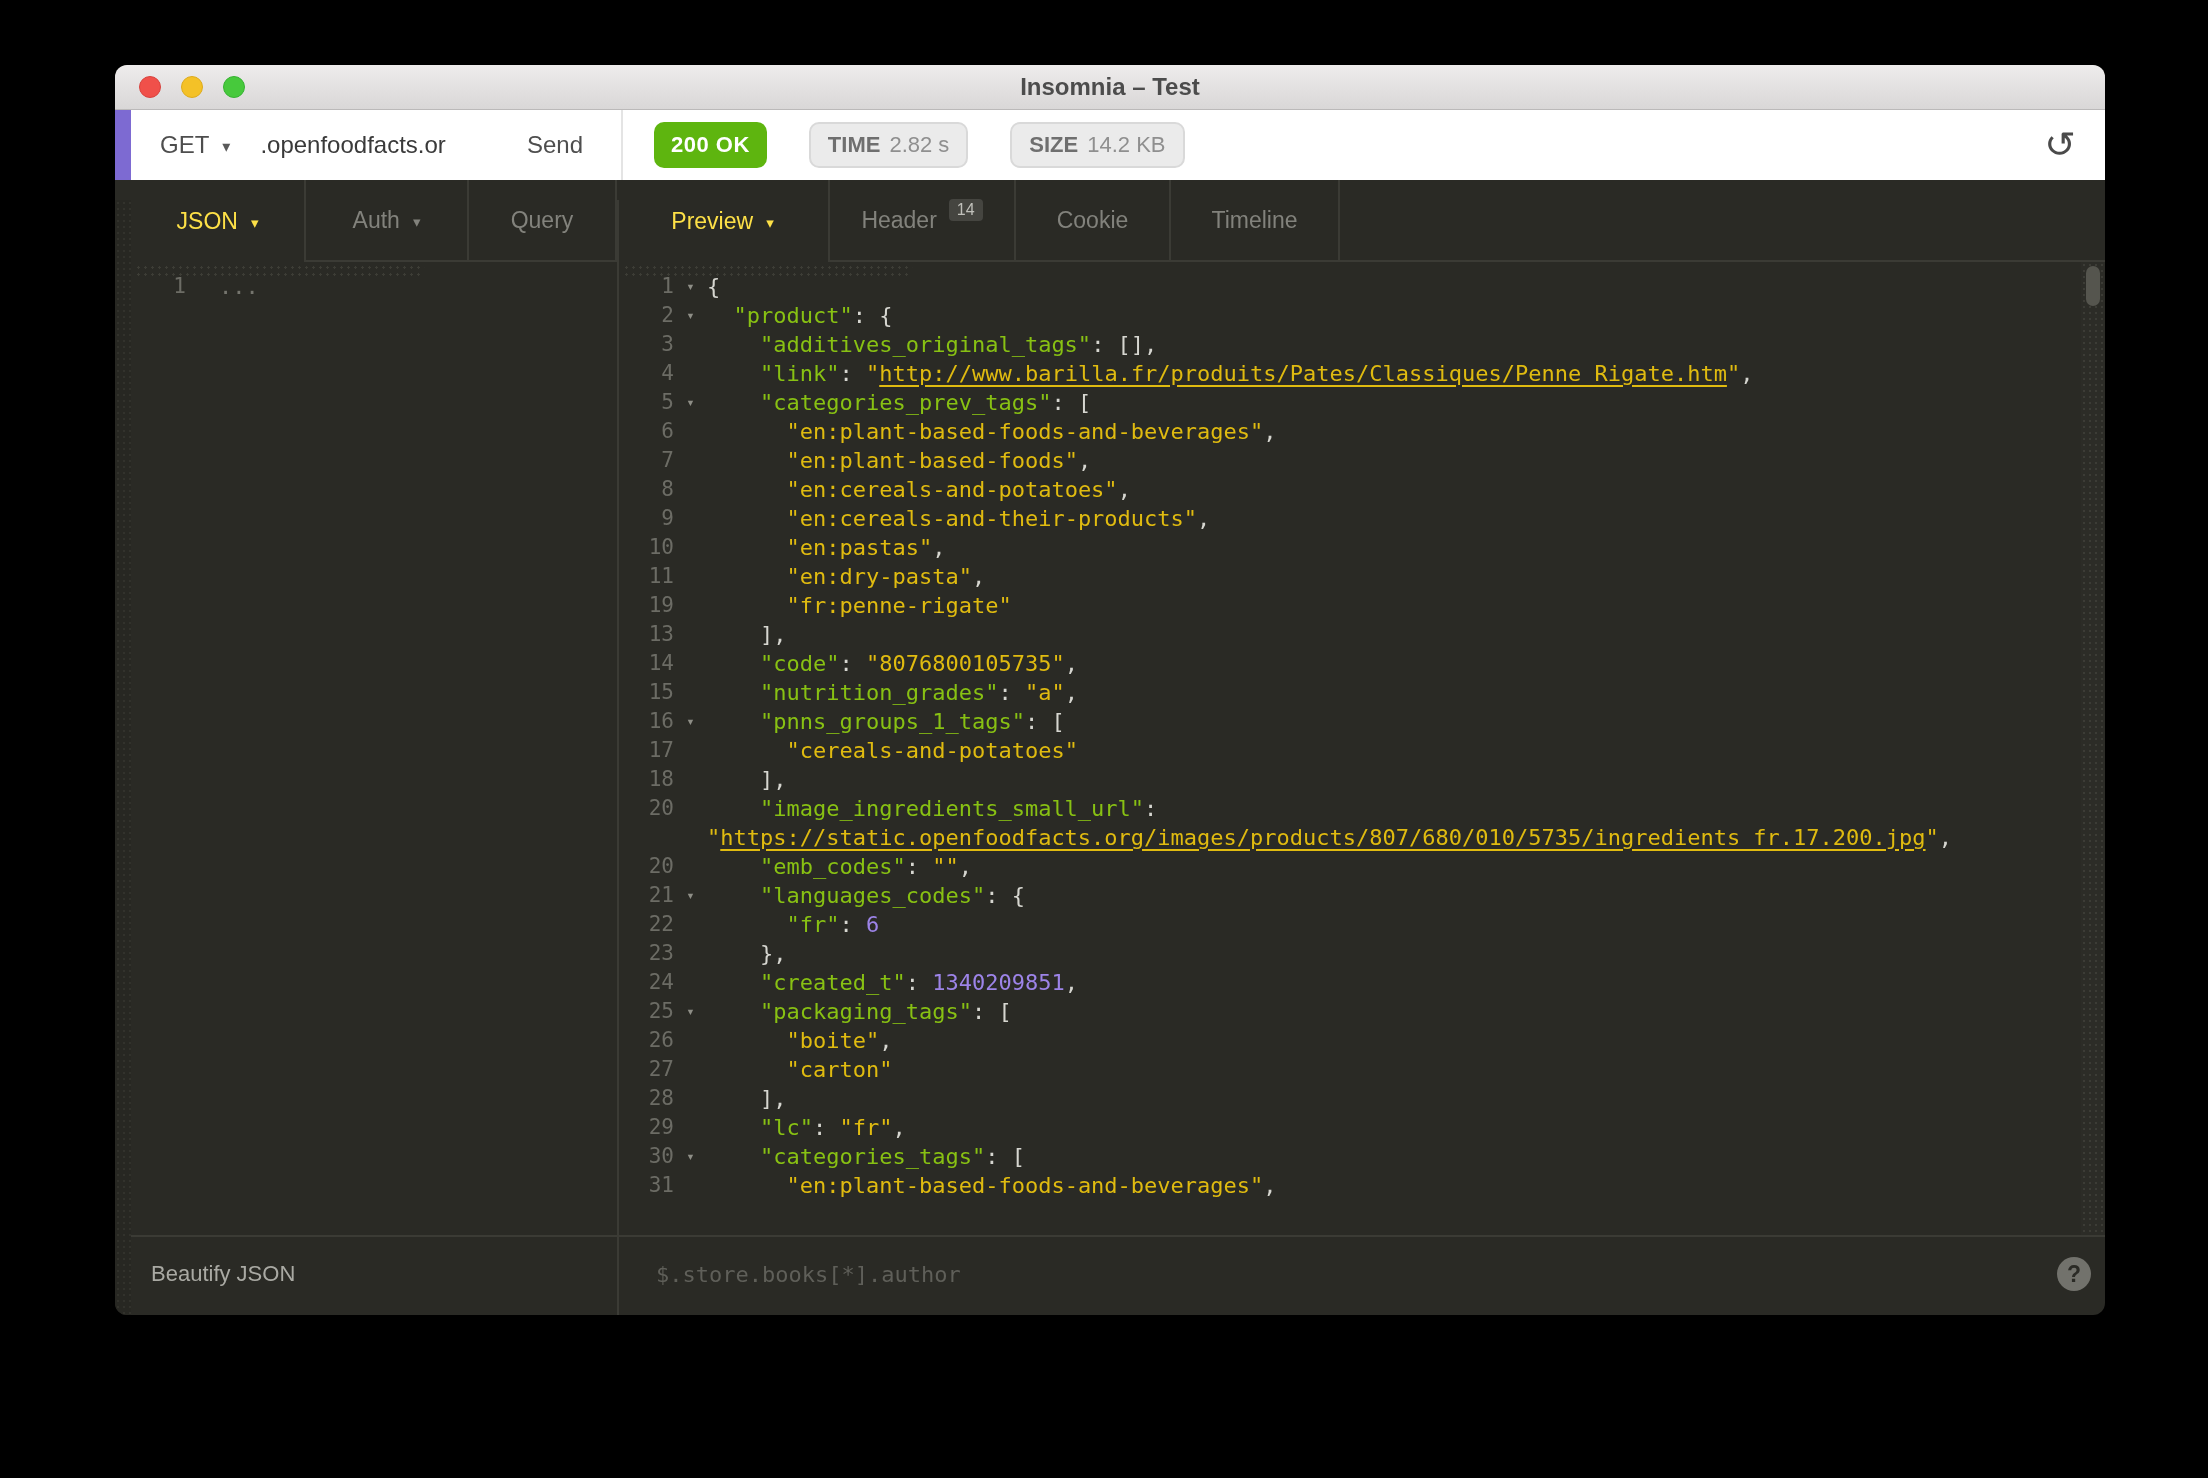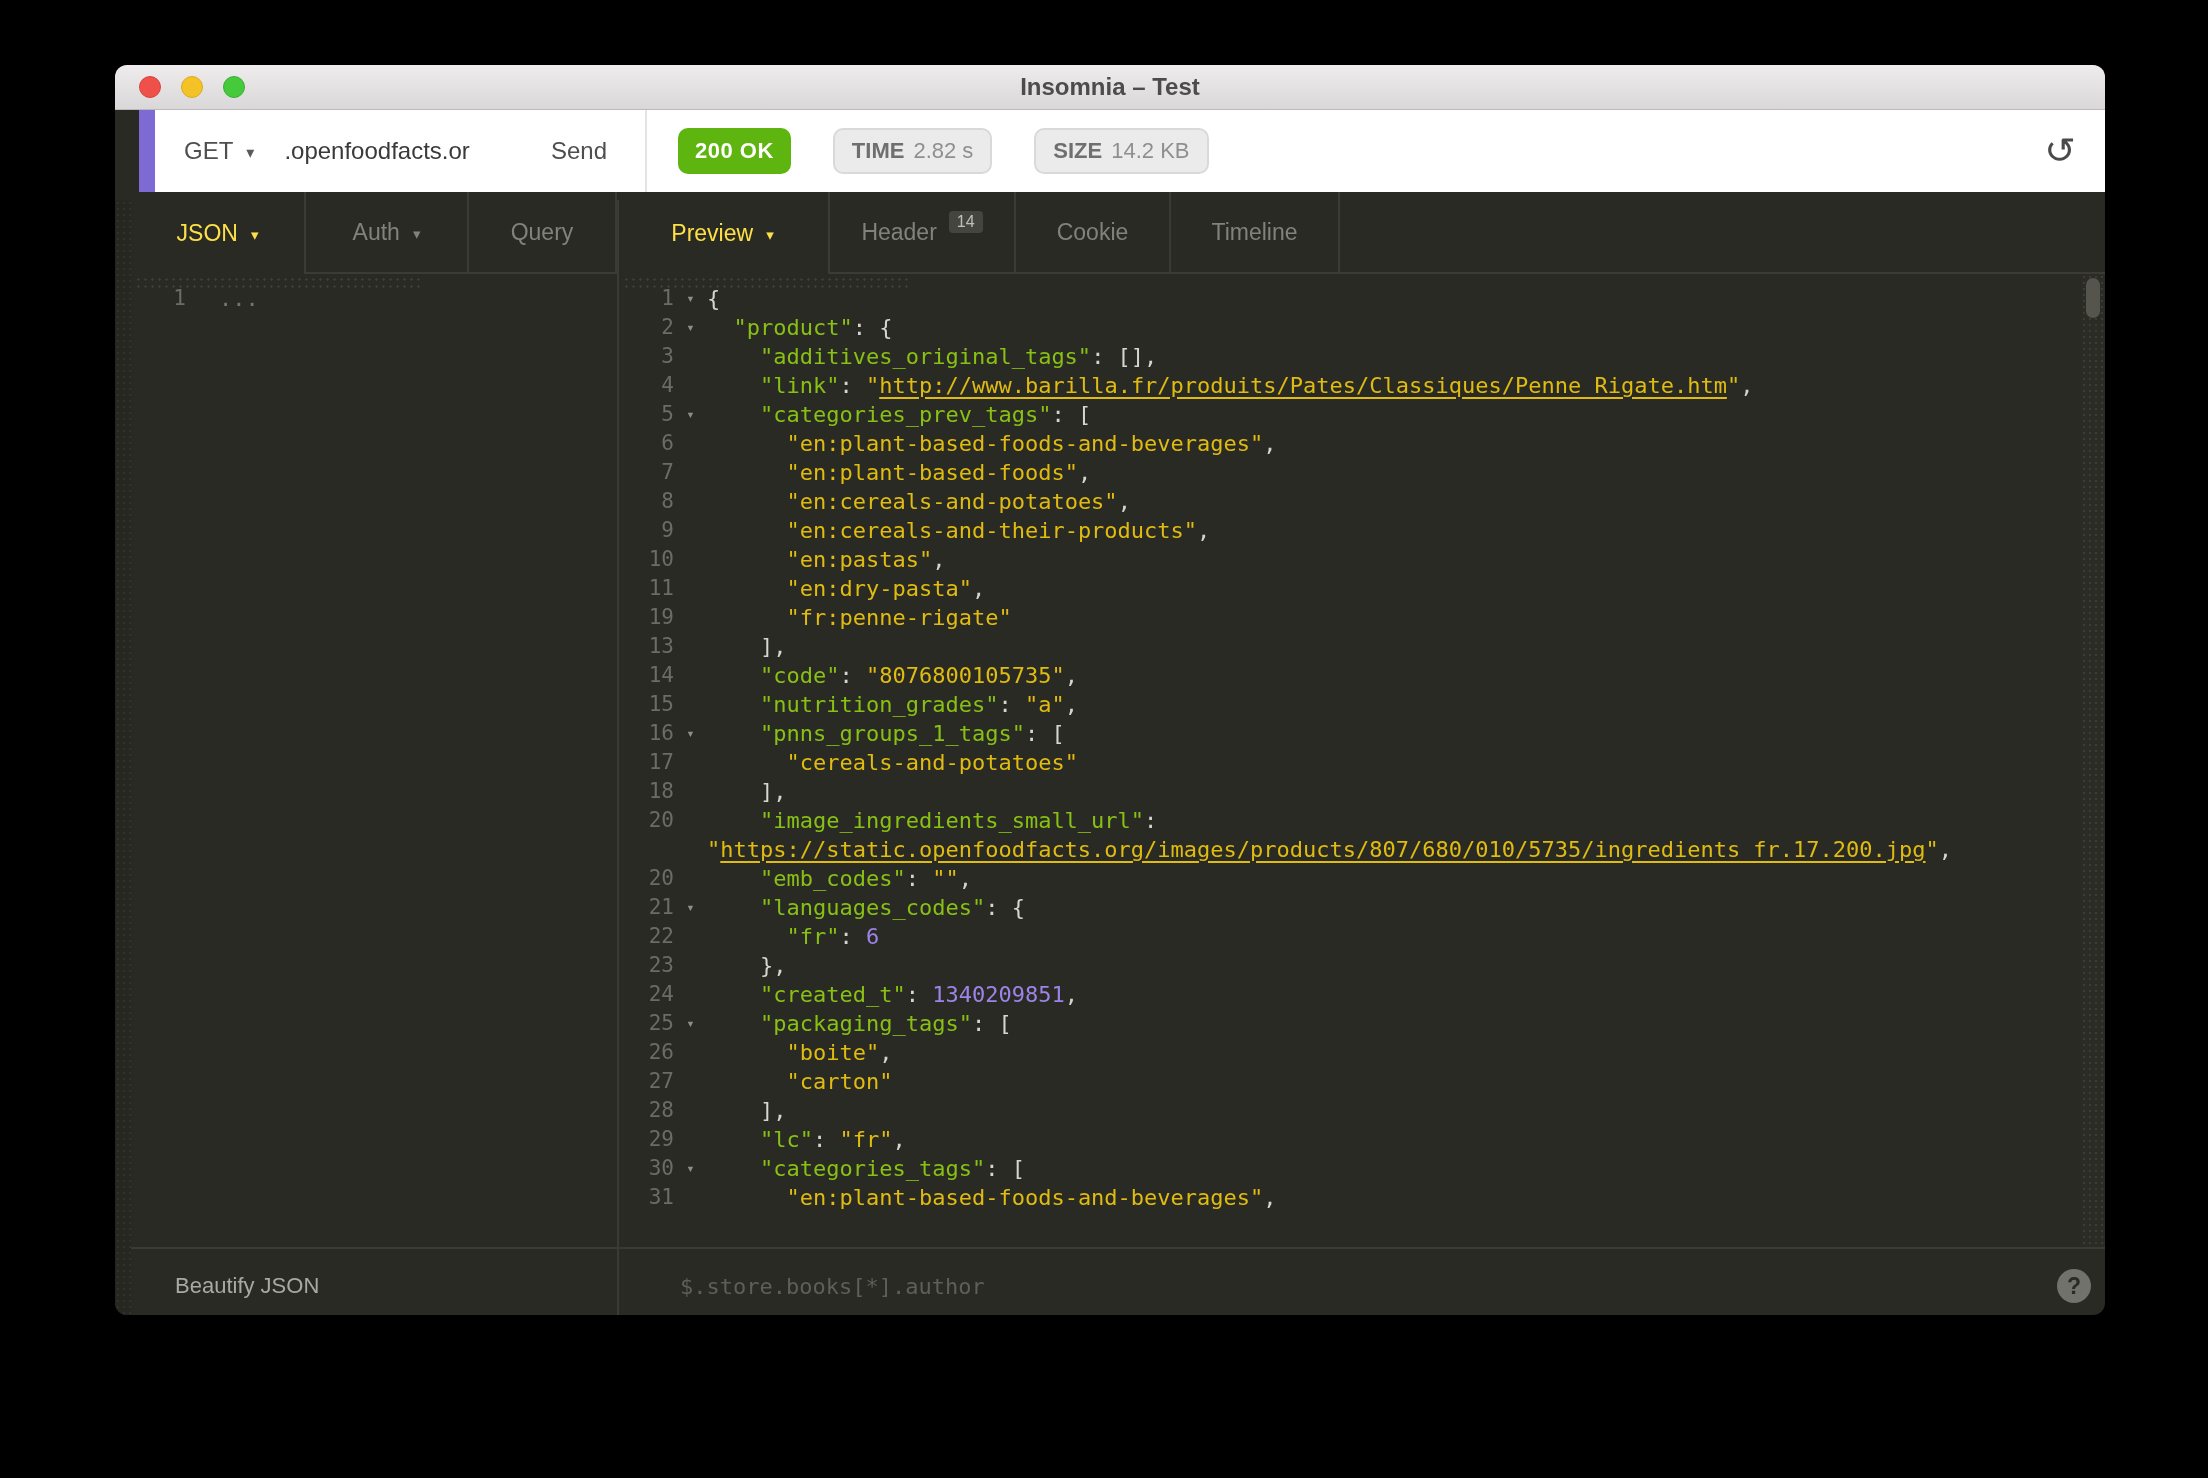--- a/index.html
+++ b/index.html
@@ -13,21 +13,21 @@
   .titlebar{position:relative;height:45px;background:linear-gradient(#eeecec,#d9d7d7);
     border-bottom:1px solid #bbb9b9;display:flex;align-items:center;justify-content:center;text-align:right;}
   .title{font-size:24px;font-weight:600;color:#4c4c4c;}
   .lights{position:absolute;left:24px;top:0;height:100%;display:flex;align-items:center;gap:20px;}
   .light{width:22px;height:22px;border-radius:50%;}
   .light.red{background:#f0504a;border:1px solid #d8433e;}
   .light.yellow{background:#f4c127;border:1px solid #ddab1e;}
   .light.green{background:#47c93c;border:1px solid #36b232;}
 
   
-  .reqbar{height:82px;background:#ffffff;display:flex;position:relative;margin-left:24px;}
+  .reqbar{height:70px;background:#ffffff;display:flex;position:relative;}
   .accent-strip{width:16px;height:100%;background:var(--accent,#7d6ad2);flex:none;}
   .req-left{width:490px;flex:none;display:flex;align-items:center;}
   .req-divider{width:2px;background:#e4e4e4;height:100%;flex:none;}
   .req-right{flex:1;display:flex;align-items:center;position:relative;}
   .method{font-size:24px;color:#4e4e4e;font-weight:500;margin-left:29px;}
   .method-caret{font-size:16px;color:#5a5a5a;margin-left:13px;transform:translateY(1px);}
   .url-input{margin-left:30px;width:215px;border:none;outline:none;background:transparent;
     font-size:24px;color:#3a3a3a;font-family:"Liberation Sans",sans-serif;padding:0;white-space:nowrap;overflow:hidden;}
   .send-btn{margin-left:auto;margin-right:38px;font-size:24px;color:#4e4e4e;cursor:pointer;}
   .badge{height:46px;display:flex;align-items:center;border-radius:10px;font-size:22px;padding:0 17px;flex:none;}
@@ -71,21 +71,21 @@
   .tk-key{color:var(--key,#88c113);}
   .tk-str{color:var(--string,#e0bb10);}
   .tk-num{color:var(--number,#9d84e8);}
   .tk-lnk{color:var(--string,#e0bb10);text-decoration:underline;text-underline-offset:4px;cursor:pointer;}
 
   .scroll-track{position:absolute;right:0;top:0;bottom:0;width:24px;background:#2c2c27;
     background-image:radial-gradient(#3c3c36 1.1px, transparent 1.2px);background-size:6px 6px;}
   .scroll-thumb{position:absolute;left:5px;top:4px;width:14px;height:40px;border-radius:7px;background:#55554e;cursor:grab;}
 
   
-  .footer{height:76px;border-top:2px solid var(--panel-border,#3b3b35);display:flex;position:relative;padding-left:32px;}
+  .footer{height:76px;border-top:2px solid var(--panel-border,#3b3b35);display:flex;position:relative;padding-left:8px;}
   .footer-left{width:486px;flex:none;display:flex;align-items:center;}
   .footer-right{flex:1;display:flex;align-items:center;position:relative;margin-left:2px;}
   .beautify-btn{margin-left:28px;font-size:22px;color:#a9a9a3;cursor:pointer;}
   .filter-input{margin-left:43px;width:700px;background:transparent;border:none;outline:none;
     font-family:"DejaVu Sans Mono",monospace;font-size:22px;color:#a7a7a0;}
   .filter-input::placeholder{color:#5f5f59;opacity:1;}
   .help-btn{position:absolute;right:14px;top:50%;transform:translateY(-50%);width:34px;height:34px;border-radius:50%;
     background:#72726c;color:#2b2b26;font-size:23px;font-weight:700;display:flex;align-items:center;justify-content:center;cursor:pointer;}
 </style>
 </head>

